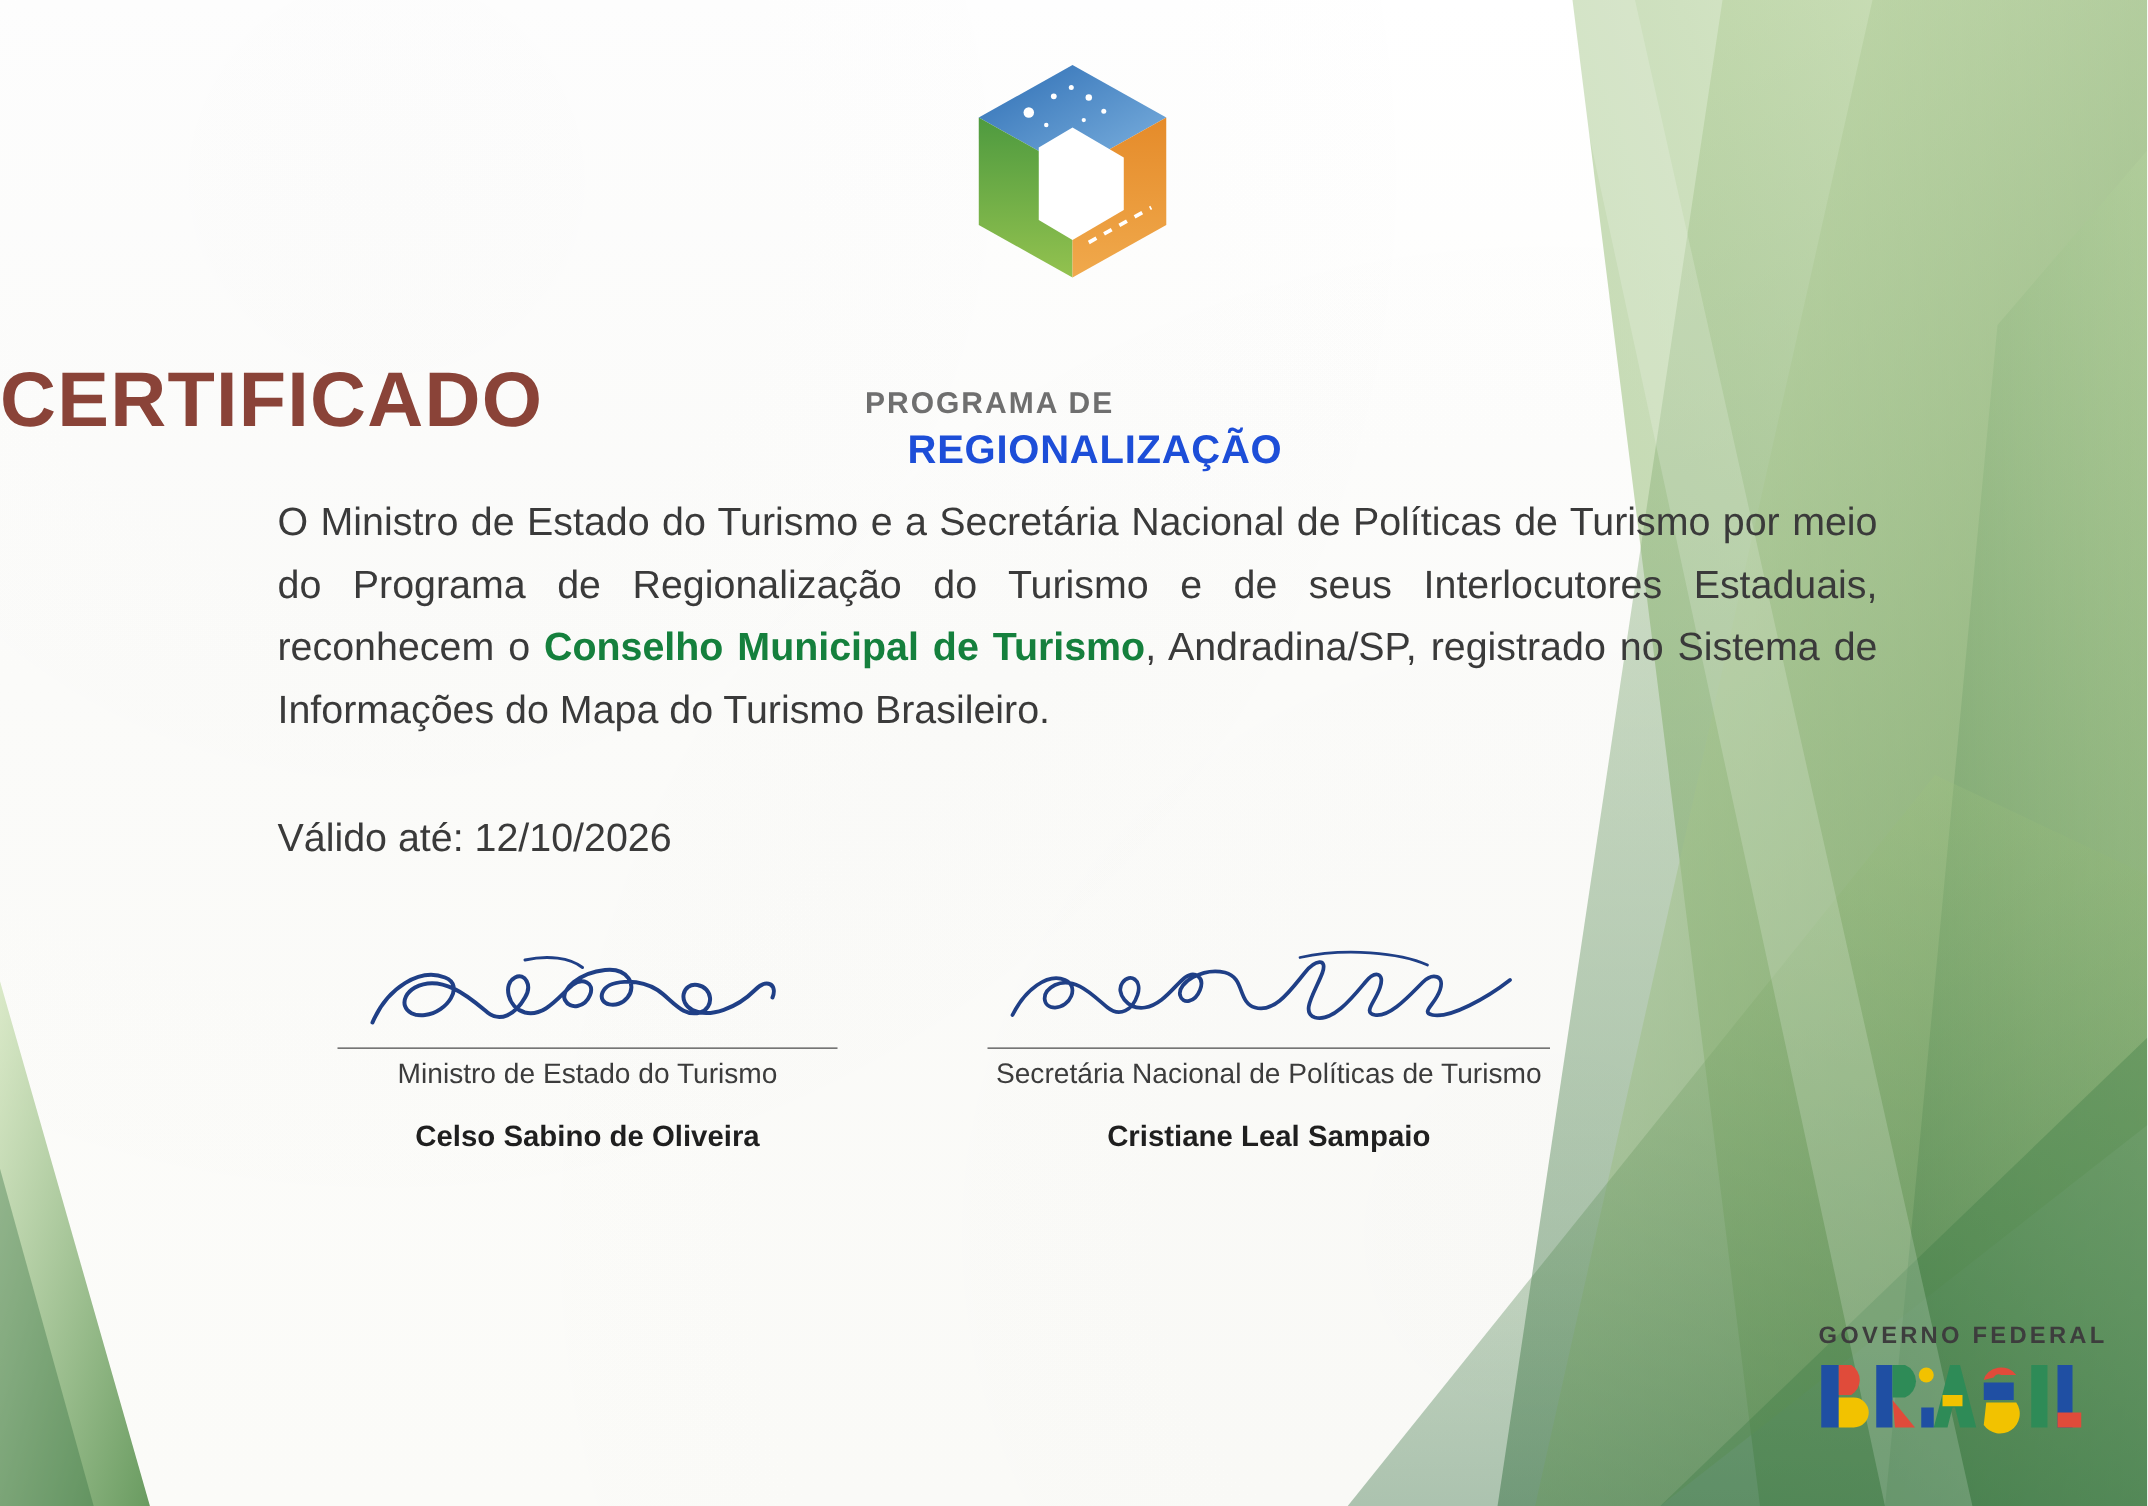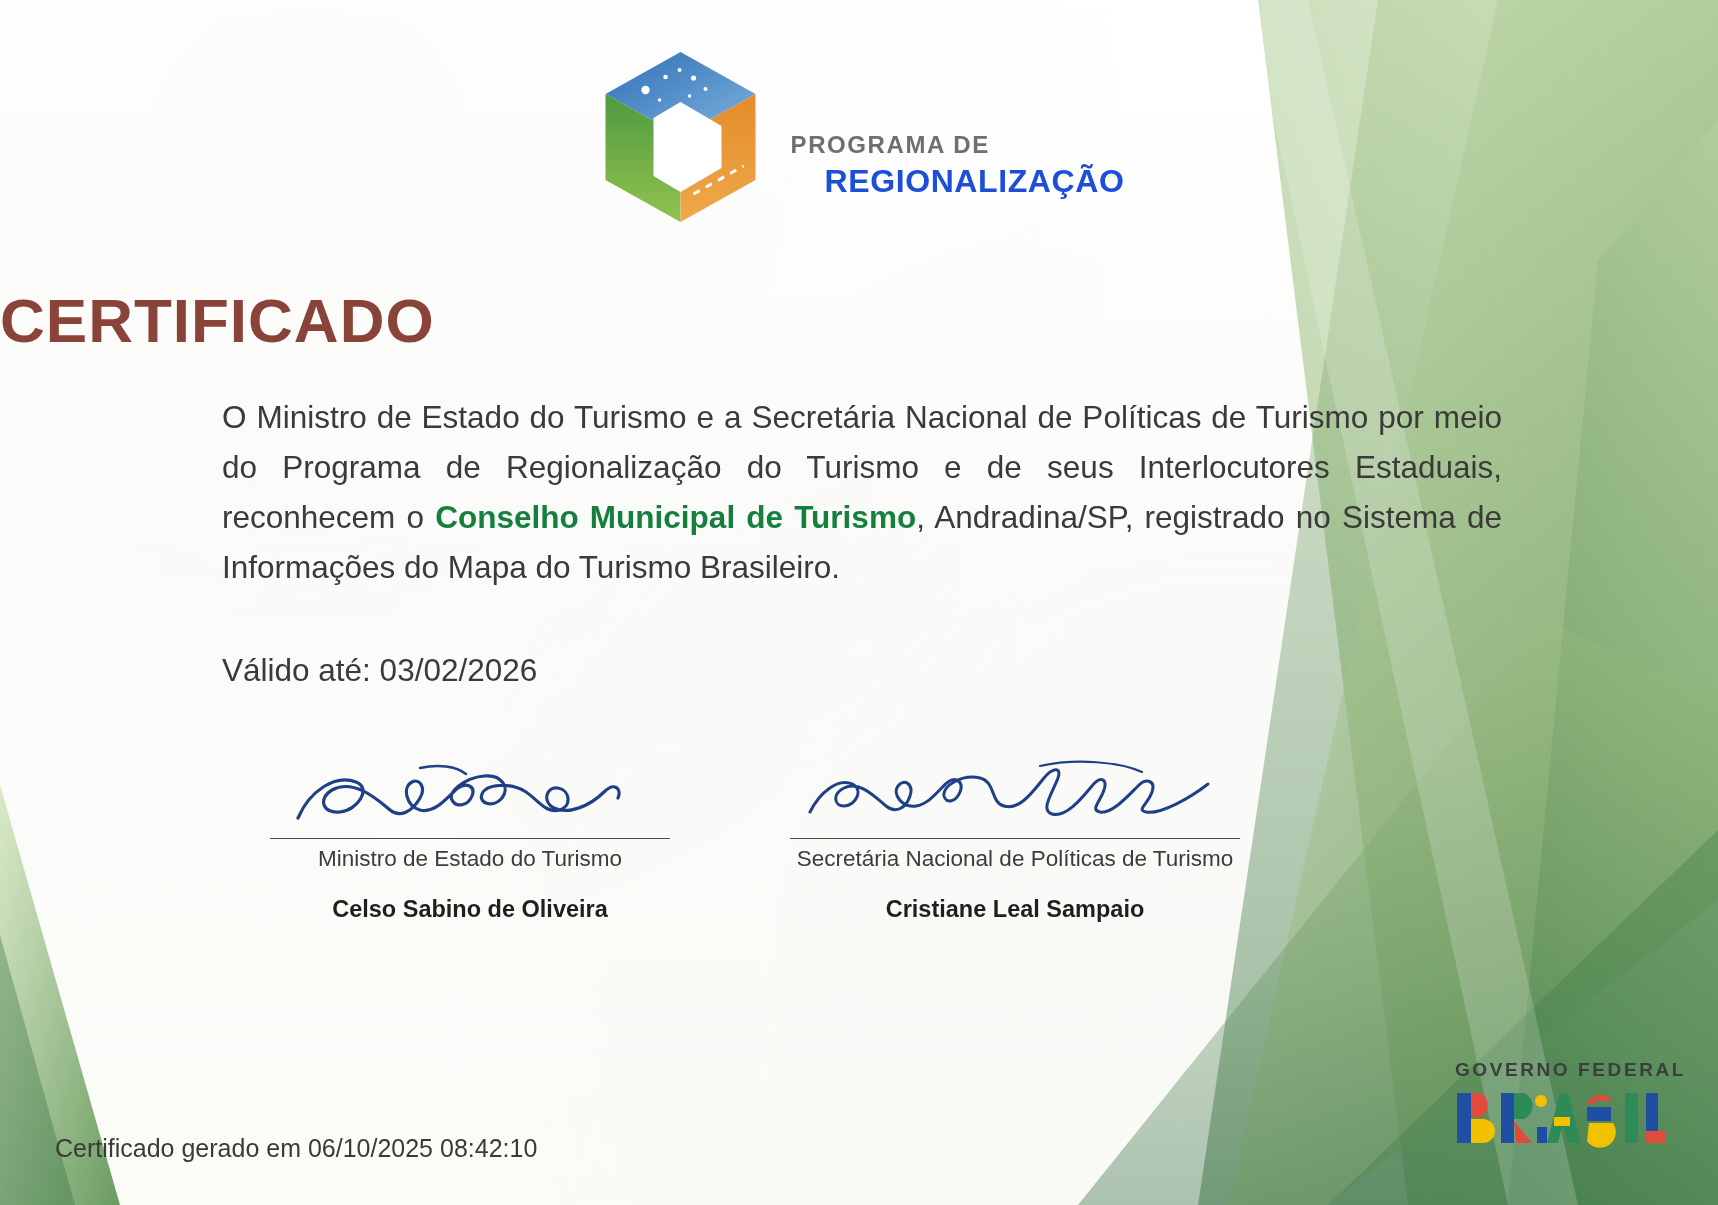--- a/index.html
+++ b/index.html
@@ -42,20 +42,21 @@
 
   
   #logo-block {
     position: absolute;
     top: 44px;
     left: 50%;
     transform: translateX(-50%);
     display: flex;
     align-items: center;
     gap: 22px;
+    flex-direction: column;
   }
   #logo-mark { width: 175px; height: 215px; }
   #logo-words {
     display: flex;
     flex-direction: column;
     justify-content: center;
     gap: 4px;
     padding-top: 28px;
   }
   .logo-line1 {
@@ -261,21 +262,21 @@
       <div class="logo-line2">REGIONALIZAÇÃO</div>
     </div>
   </div>
 
   <div id="cert-title">CERTIFICADO</div>
 
   <div id="body-text">
     <span>O Ministro de Estado do Turismo e a Secretária Nacional de Políticas de Turismo por meio do Programa de Regionalização do Turismo e de seus Interlocutores Estaduais, reconhecem o </span><b>Conselho Municipal de Turismo</b><span>, Andradina/SP, registrado no Sistema de Informações do Mapa do Turismo Brasileiro.</span>
   </div>
 
-  <div id="validity">Válido até: 03/02/2026</div>
+  <div id="validity">Válido até: 12/10/2026</div>
 
   <div class="sig-block" id="sig-left">
     <div class="sig-mark">
       <svg viewBox="0 0 400 90" width="400" height="90">
         <path d="M28 70 C40 42, 66 26, 86 34 C102 40, 88 62, 70 64 C52 66, 48 50, 62 42 C84 30, 108 52, 120 62 C130 70, 142 64, 150 50 C156 40, 150 30, 142 34 C132 39, 136 58, 150 62 C166 66, 178 48, 188 40 C196 34, 206 38, 202 48 C198 58, 186 60, 182 52 C178 44, 194 30, 214 28 C232 26, 240 40, 232 50 C224 60, 208 56, 212 46 C216 36, 240 34, 256 44 C268 52, 276 66, 290 62 C302 58, 300 42, 288 40 C276 38, 272 54, 284 60 C298 67, 320 58, 334 44 C344 34, 352 40, 348 50" fill="none" stroke="#1f3f86" stroke-width="3.2" stroke-linecap="round"></path>
         <path d="M150 20 C168 16, 186 18, 196 26" fill="none" stroke="#1f3f86" stroke-width="2.4" stroke-linecap="round"></path>
       </svg>
     </div>
     <div class="sig-rule"></div>
     <div class="sig-role">Ministro de Estado do Turismo</div>
@@ -287,21 +288,20 @@
       <svg viewBox="0 0 450 90" width="450" height="90">
         <path d="M20 64 C30 44, 48 30, 62 36 C74 41, 66 58, 54 58 C44 58, 42 46, 54 40 C70 32, 86 50, 96 58 C106 66, 116 60, 120 48 C124 36, 114 30, 108 38 C102 46, 112 60, 126 58 C140 56, 150 40, 158 34 C166 28, 174 34, 170 44 C166 54, 156 56, 154 48 C152 38, 172 26, 190 30 C206 34, 200 54, 214 58 C230 63, 244 42, 254 30 C262 20, 272 18, 268 30 C262 46, 250 62, 262 66 C276 70, 292 50, 302 38 C310 28, 318 30, 314 42 C310 54, 300 62, 310 64 C322 66, 338 48, 348 38 C356 30, 366 32, 362 44 C358 56, 346 62, 356 64 C370 67, 400 50, 418 36" fill="none" stroke="#1f3f86" stroke-width="3" stroke-linecap="round"></path>
         <path d="M250 18 C286 10, 330 14, 352 24" fill="none" stroke="#1f3f86" stroke-width="2.2" stroke-linecap="round"></path>
       </svg>
     </div>
     <div class="sig-rule"></div>
     <div class="sig-role">Secretária Nacional de Políticas de Turismo</div>
     <div class="sig-name">Cristiane Leal Sampaio</div>
   </div>
 
-  <div id="generated">Certificado gerado em 06/10/2025 08:42:10</div>
 
   <div id="gov-block">
     <div id="gov-right">
       <div id="gov-fed">GOVERNO FEDERAL</div>
       <svg width="212" height="62" viewBox="0 0 212 62">
 
         <rect x="2" y="6" width="14" height="50" fill="#1f4fa3"></rect>
         <path d="M16 6 h10 a14 14 0 0 1 0 24 h-10 z" fill="#e04b3a"></path>
         <path d="M16 32 h12 a12 12 0 0 1 0 24 h-12 z" fill="#f2c200"></path>
 

